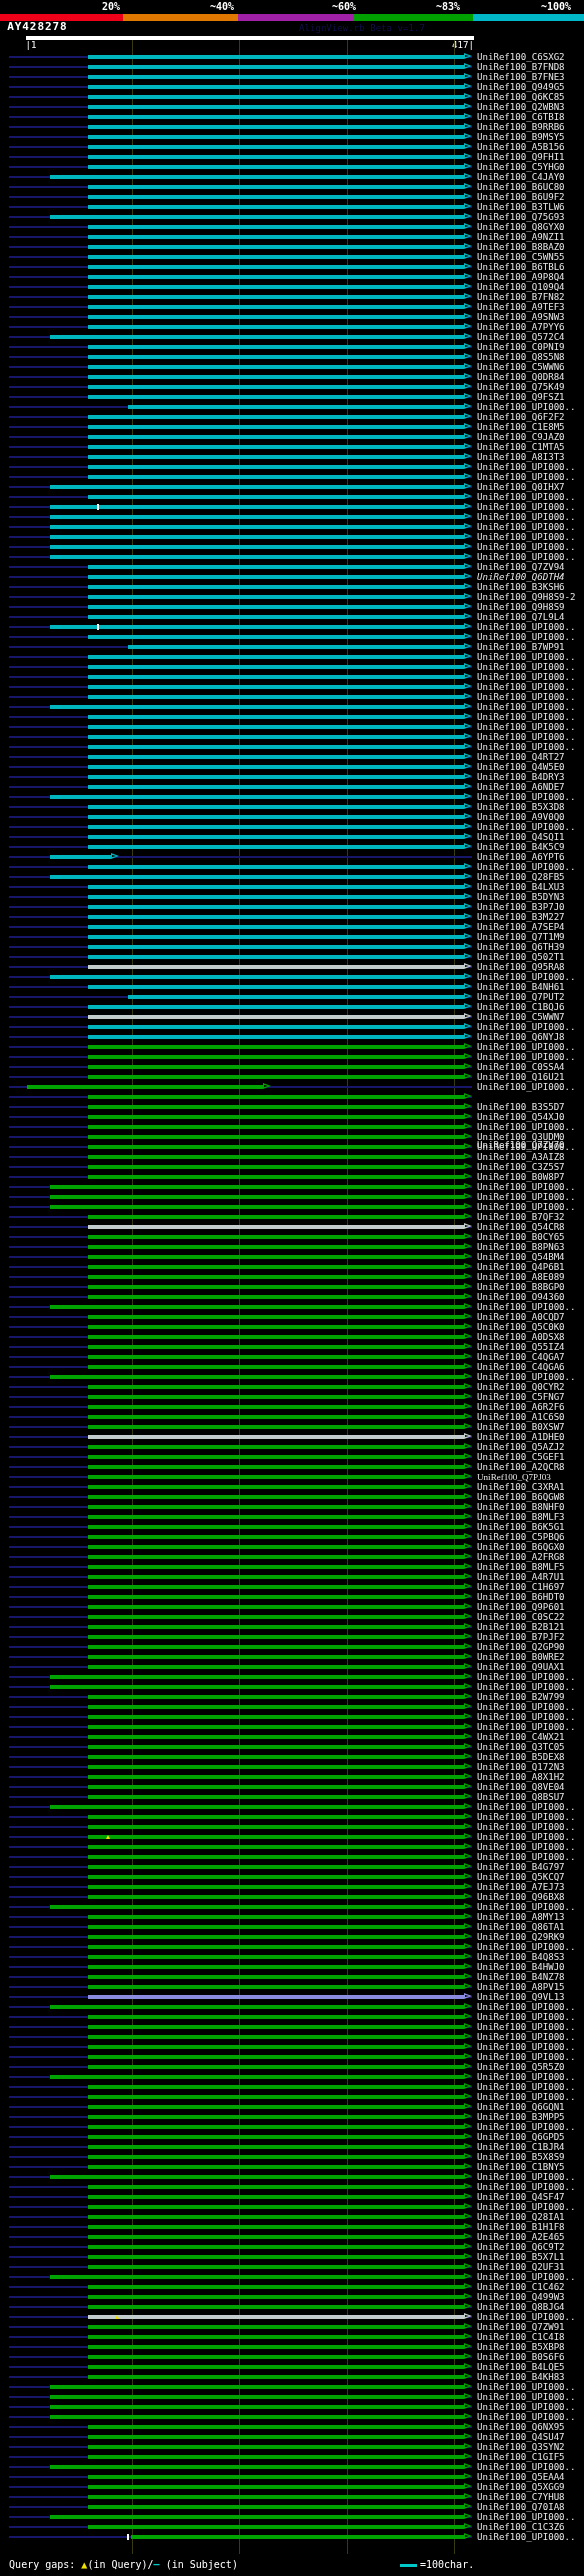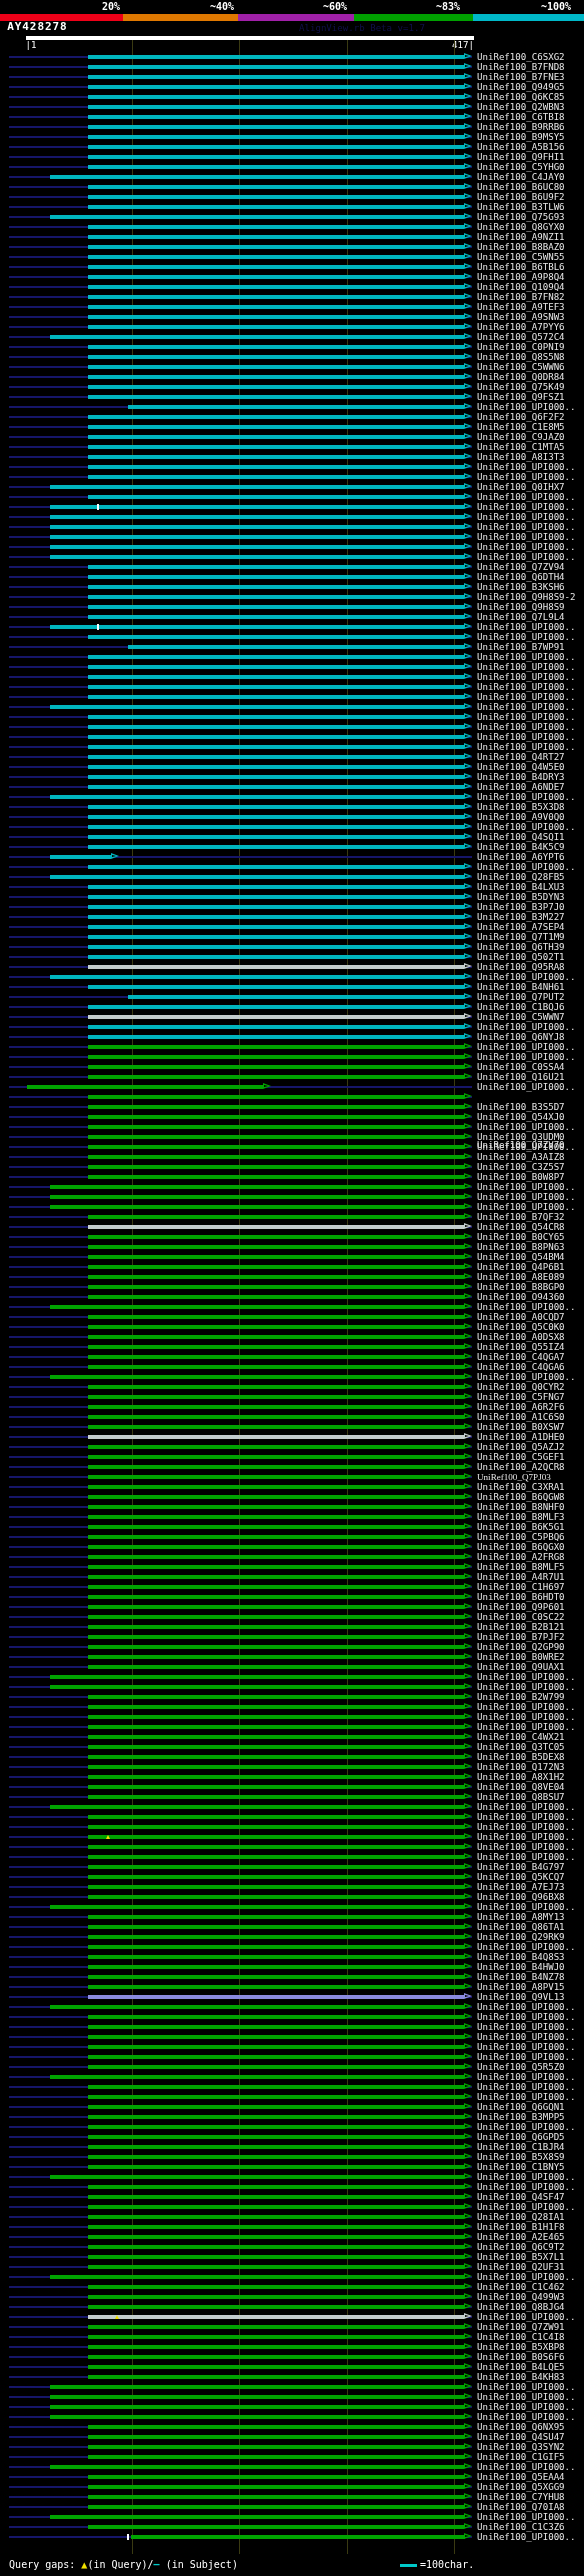--- a/index.html
+++ b/index.html
@@ -40,21 +40,21 @@
   #footer .sym-s{color:#00c8c8;font-weight:bold;}
   #unit-dash{position:absolute;top:2564px;left:400px;width:17.4px;height:2.7px;background:#00c8c8;}
   #unit-label{position:absolute;top:2559px;left:420px;font-size:10px;color:#fff;}
 </style>
 </head>
 <body>
 
 <div id="scale-labels">
   <span style="left: 111px;">20%</span>
   <span style="left: 222px;">~40%</span>
-  <span style="left: 335px;">~60%</span>
+  <span style="left: 344px;">~60%</span>
   <span style="left: 448px;">~83%</span>
   <span style="left: 556px;">~100%</span>
 </div>
 <div id="scale-bar">
     <div style="width: 123px; background: rgb(238, 0, 24);"></div>
     <div style="width: 115px; background: rgb(224, 120, 0);"></div>
     <div style="width: 116px; background: rgb(160, 32, 168);"></div>
     <div style="width: 119px; background: rgb(0, 160, 0);"></div>
     <div style="width: 111px; background: rgb(0, 184, 200);"></div>
   </div>
@@ -431,21 +431,21 @@
       <span class="arrow-inner" style="left: 465px; top: 3.2px;"></span>
       <span class="hit-label" style="line-height: 10px;">UniRef100_UPI000..</span>
     </div>
     <div class="row" style="height: 10px;">
       <span class="qline" style="top: 4.1px;"></span>
       <span class="bar" style="left: 88px; width: 376px; top: 2.7px; background: rgb(0, 182, 190);"></span>
       <span class="arrow" style="left: 464px; top: 1.4px; border-left: 8.2px solid rgb(0, 182, 190);"></span>
       <span class="arrow-inner" style="left: 465px; top: 3.2px;"></span>
       <span class="hit-label" style="line-height: 10px;">UniRef100_Q7ZV94</span>
     </div>
-    <div class="row" style="height: 10px;">
+    <div class="row" style="height: 10px; font-style: italic;">
       <span class="qline" style="top: 4.1px;"></span>
       <span class="bar" style="left: 88px; width: 376px; top: 2.7px; background: rgb(0, 182, 190);"></span>
       <span class="arrow" style="left: 464px; top: 1.4px; border-left: 8.2px solid rgb(0, 182, 190);"></span>
       <span class="arrow-inner" style="left: 465px; top: 3.2px;"></span>
       <span class="hit-label" style="line-height: 10px;">UniRef100_Q6DTH4</span>
     </div>
     <div class="row" style="height: 10px;">
       <span class="qline" style="top: 4.1px;"></span>
       <span class="bar" style="left: 88px; width: 376px; top: 2.7px; background: rgb(0, 182, 190);"></span>
       <span class="arrow" style="left: 464px; top: 1.4px; border-left: 8.2px solid rgb(0, 182, 190);"></span>

